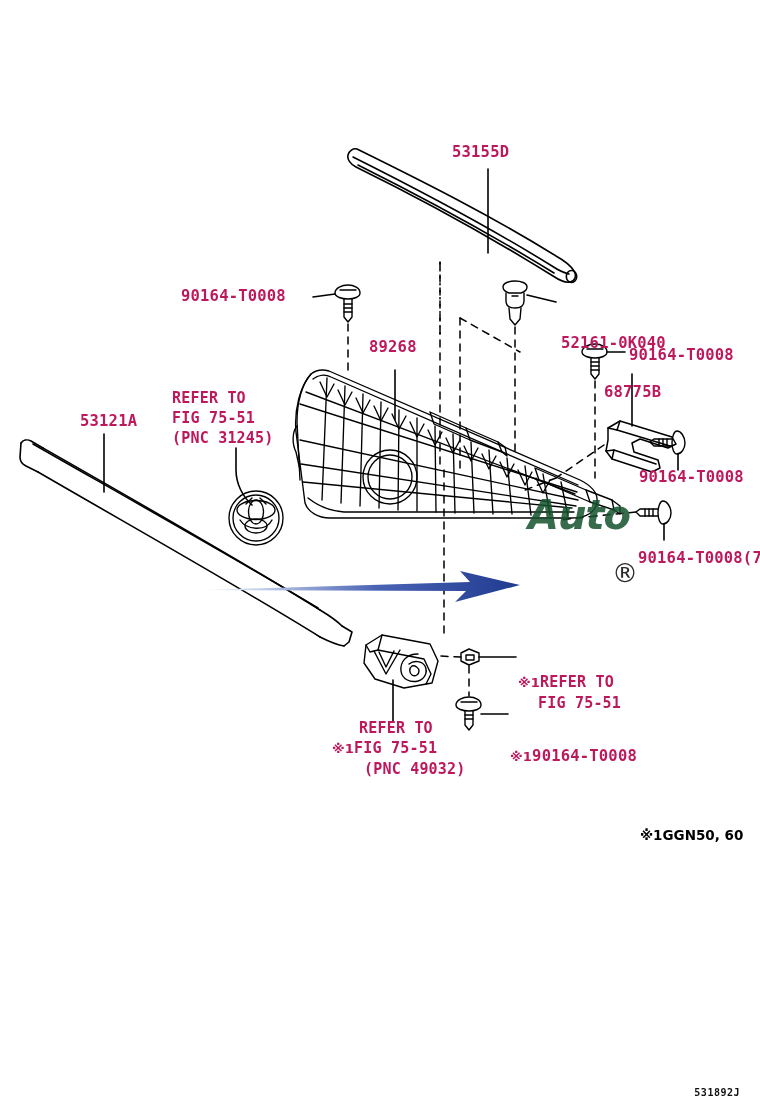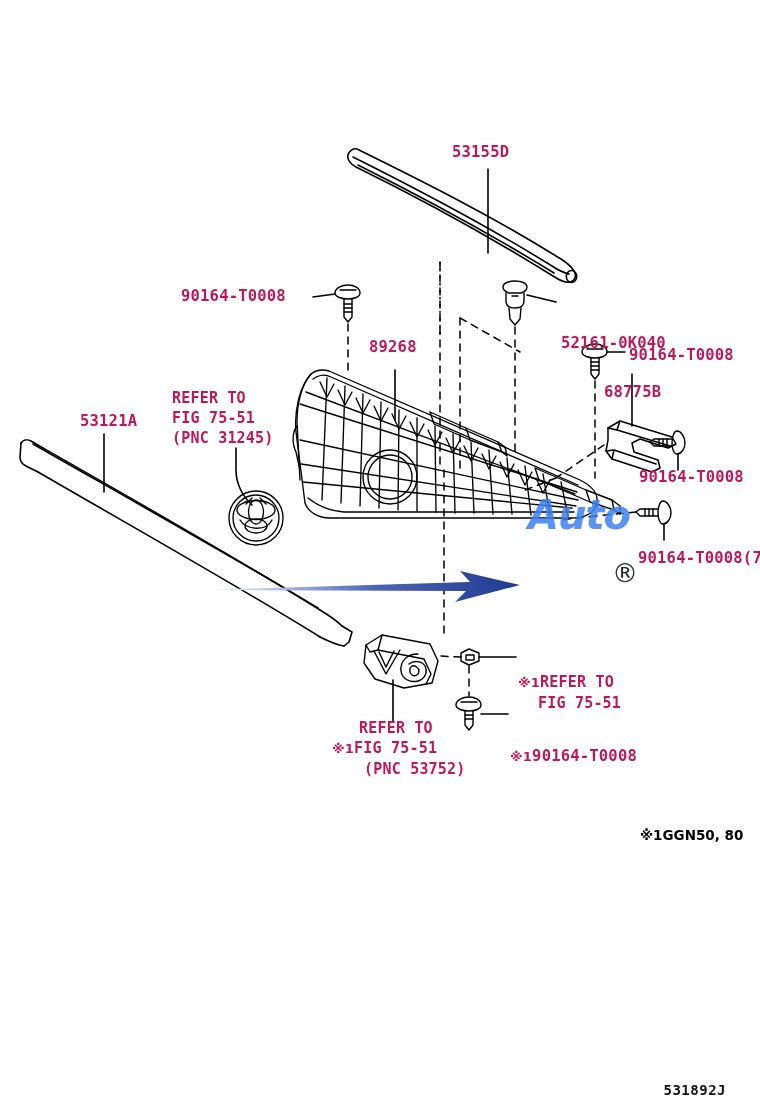--- a/index.html
+++ b/index.html
@@ -57,21 +57,21 @@
     pointer-events: none;
   }
   #wm-auto {
     position: absolute;
     left: 528px;
     top: 22px;
     font-family: "DejaVu Sans", "Liberation Sans", sans-serif;
     font-style: italic;
     font-weight: bold;
     font-size: 40px;
-    color: #3b82f6;
+    color: #14532d;
     opacity: 0.85;
     letter-spacing: -1px;
   }
   #wm-main {
     position: absolute;
     left: 112px;
     top: 48px;
     font-family: "DejaVu Sans", "Liberation Sans", sans-serif;
     font-style: italic;
     font-weight: bold;
@@ -91,25 +91,25 @@
   }
   #wm-swoosh {
     position: absolute;
     left: 0;
     top: 0;
     width: 760px;
     height: 170px;
   }
   #footer-id {
     position: absolute;
-    right: 34px;
+    right: 20px;
     bottom: 14px;
     font-family: "DejaVu Sans Mono", "Liberation Mono", monospace;
     font-weight: bold;
-    font-size: 14px;
+    font-size: 10px;
     color: #111111;
     letter-spacing: 0.5px;
   }
   #footnote {
     position: absolute;
     left: 640px;
     top: 827px;
     font-family: "DejaVu Sans", "Liberation Sans", sans-serif;
     font-weight: bold;
     font-size: 13.5px;
@@ -386,19 +386,19 @@
   <div class="lbl" style="left:604px; top:383px;">68775B</div>
 
   <div class="lbl" style="left:639px; top:468px;">90164-T0008</div>
 
   <div class="lbl" style="left:592px; top:549px;margin-left:46px;">90164-T0008(7)</div>
 
   <div class="lbl multi" style="left:518px; top:660px;margin-top:12px;"><span class="ref-mark">※1</span><span>REFER TO</span><br><span style="margin-left:20px">FIG 75-51</span></div>
 
   <div class="lbl" style="left:510px; top:747px;"><span class="ref-mark">※1</span><span>90164-T0008</span></div>
 
-  <div class="lbl multi" style="left:332px; top:718px;"><span style="margin-left:27px">REFER TO</span><br><span class="ref-mark">※1</span><span>FIG 75-51</span><br><span style="margin-left:32px">(PNC 53752)</span></div>
-
-  <div id="footnote">※1GGN50, 80</div>
+  <div class="lbl multi" style="left:332px; top:718px;"><span style="margin-left:27px">REFER TO</span><br><span class="ref-mark">※1</span><span>FIG 75-51</span><br><span style="margin-left:32px">(PNC 49032)</span></div>
+
+  <div id="footnote">※1GGN50, 60</div>
 
   <div id="footer-id">531892J</div>
 
 </div>
 
 </body></html>

